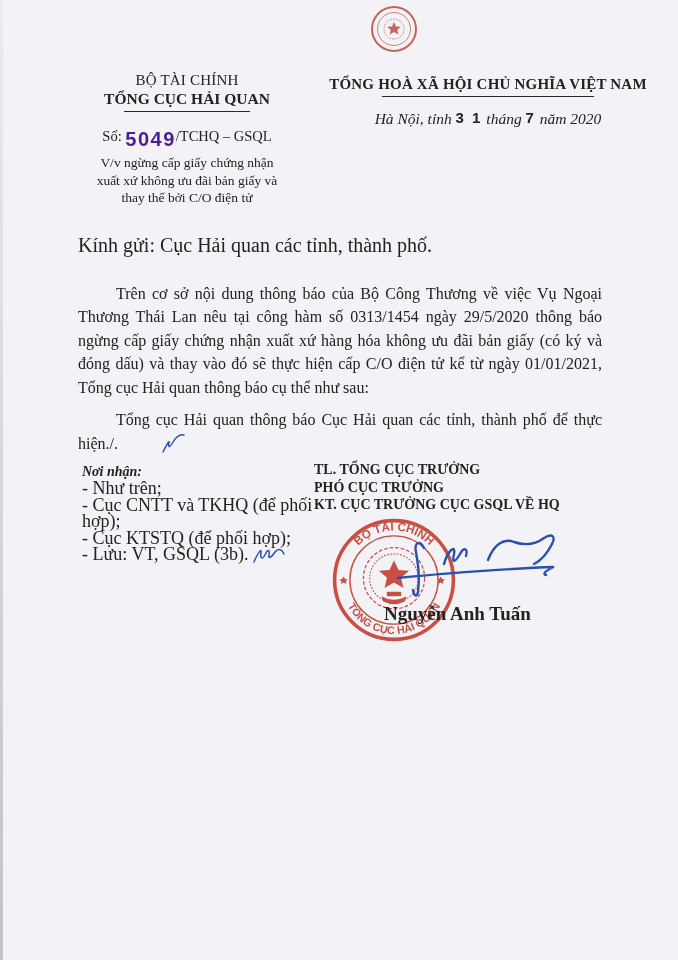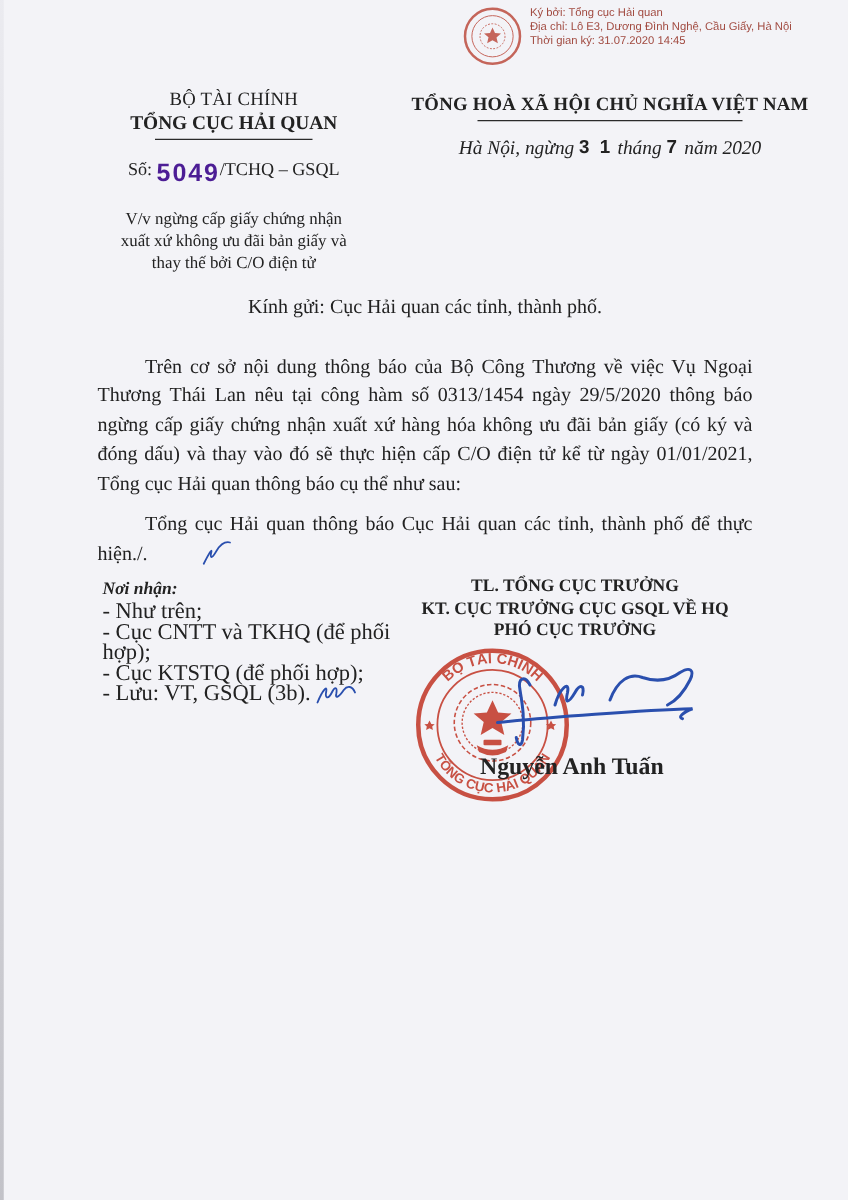--- a/index.html
+++ b/index.html
@@ -13,62 +13,57 @@
   
   .dsig{position:absolute;left:370px;top:5px;display:flex;align-items:flex-start;}
   .dsig .txt{margin-left:6px;font-family:"Liberation Sans", sans-serif;font-size:9px;line-height:11px;color:#a14a40;}
   
   .hdr-left{position:absolute;left:72px;top:72px;width:230px;text-align:center;}
   .org-sup{font-size:15px;letter-spacing:.2px;}
   .org-main{font-size:15.5px;font-weight:bold;margin-top:1px;}
   .rule-l{width:126px;height:0;border-bottom:1.6px solid #2a2a2a;margin:3px auto 0;}
   .docnum{margin-top:11px;font-size:14.5px;white-space:nowrap;}
   .docnum .stamp{font-family:"Liberation Sans", sans-serif;font-weight:bold;font-size:20px;letter-spacing:1.5px;position:relative;top:5px;color:#4c1d95;}
-  .subject{margin-top:20px;font-size:13.5px;line-height:17.5px;}
+  .subject{margin-top:8px;font-size:13.5px;line-height:17.5px;}
   .hdr-right{position:absolute;left:312px;top:76px;width:352px;text-align:center;}
   .nat{font-size:15px;font-weight:bold;letter-spacing:.2px;}
   .motto{font-size:15.5px;font-weight:bold;margin-top:3px;}
   .rule-r{width:212px;height:0;border-bottom:1.6px solid #2a2a2a;margin:3px auto 0;}
   .dateline{margin-top:13px;font-style:italic;font-size:15.5px;white-space:nowrap;}
   .dateline .stamp{font-style:normal;font-family:"Liberation Sans", sans-serif;font-weight:bold;font-size:15px;letter-spacing:2px;position:relative;top:-1px;}
   
   .doc-body{position:absolute;left:78px;top:234px;width:524px;font-size:16px;line-height:23.5px;}
-  .salute{text-align:center;font-size:16px;margin:0 0 24px 0;}
+  .salute{text-align:left;font-size:20px;margin:0 0 24px 0;}
   .doc-body p{margin:0;text-align:justify;text-indent:38px;}
   .doc-body p.gap{margin-top:9px;}
   .ink-mark{display:inline-block;vertical-align:-6px;margin-left:4px;}
   
   .noinhan{position:absolute;left:82px;top:464px;width:250px;}
   .noinhan .label{font-weight:bold;font-style:italic;font-size:14px;}
   .noinhan .item{font-size:18px;line-height:16.5px;}
-  .sig-block{position:absolute;left:326px;top:461px;width:268px;text-align:center;}
+  .sig-block{position:absolute;left:314px;top:461px;width:268px;}
   .sig-block .t{font-weight:bold;font-size:14px;line-height:17.5px;}
   .signer-name{position:absolute;left:330px;top:603px;width:255px;text-align:center;font-weight:bold;font-size:19px;}
   .seal-big{position:absolute;left:331px;top:517px;}
   .hand-sign{position:absolute;left:396px;top:530px;}
 </style>
 </head>
 <body>
 
 <div class="scan-edge"></div>
 
 <div class="dsig">
   <svg width="48" height="48" viewBox="0 0 48 48">
     <g stroke="#c0564a" fill="none" opacity="0.9">
       <circle cx="24" cy="24" r="22" stroke-width="2"></circle>
       <circle cx="24" cy="24" r="16.5" stroke-width="0.8"></circle>
       <circle cx="24" cy="24" r="10" stroke-width="0.8" stroke-dasharray="1.5 1.2"></circle>
     </g>
     <path d="M24 17 l2 4.4 4.8 .4 -3.6 3.1 1.1 4.7 -4.3-2.5 -4.3 2.5 1.1-4.7 -3.6-3.1 4.8-.4 z" fill="#c0564a" opacity="0.9"></path>
   </svg>
-  <div class="txt">
-    <div>Ký bởi: Tổng cục Hải quan</div>
-    <div>Địa chỉ: Lô E3, Dương Đình Nghệ, Cầu Giấy, Hà Nội</div>
-    <div>Thời gian ký: 31.07.2020 14:45</div>
-  </div>
 </div>
 
 <div class="hdr-left">
   <div class="org-sup">BỘ TÀI CHÍNH</div>
   <div class="org-main">TỔNG CỤC HẢI QUAN</div>
   <div class="rule-l"></div>
   <div class="docnum">
     <span>Số:</span>
     <span class="stamp">5049</span><span>/TCHQ – GSQL</span>
   </div>
@@ -76,21 +71,21 @@
     <div>V/v ngừng cấp giấy chứng nhận</div>
     <div>xuất xứ không ưu đãi bản giấy và</div>
     <div>thay thế bởi C/O điện tử</div>
   </div>
 </div>
 
 <div class="hdr-right">
   <div class="nat">TỔNG HOÀ XÃ HỘI CHỦ NGHĨA VIỆT NAM</div>
   <div class="rule-r"></div>
   <div class="dateline">
-    <span>Hà Nội, ngừng</span>
+    <span>Hà Nội, tỉnh</span>
     <span class="stamp">3 1</span>
     <span>tháng</span>
     <span class="stamp">7</span>
     <span>năm 2020</span>
   </div>
 </div>
 
 <div class="doc-body">
   <div class="salute">Kính gửi: Cục Hải quan các tỉnh, thành phố.</div>
   <p>Trên cơ sở nội dung thông báo của Bộ Công Thương về việc Vụ Ngoại Thương Thái Lan nêu tại công hàm số 0313/1454 ngày 29/5/2020 thông báo ngừng cấp giấy chứng nhận xuất xứ hàng hóa không ưu đãi bản giấy (có ký và đóng dấu) và thay vào đó sẽ thực hiện cấp C/O điện tử kể từ ngày 01/01/2021, Tổng cục Hải quan thông báo cụ thể như sau:</p>
@@ -104,22 +99,22 @@
   <div class="item">- Như trên;</div>
   <div class="item">- Cục CNTT và TKHQ (để phối hợp);</div>
   <div class="item">- Cục KTSTQ (để phối hợp);</div>
   <div class="item"><span>- Lưu: VT, GSQL (3b).</span><span class="ink-mark"><svg width="34" height="20" viewBox="0 0 34 20">
           <path d="M2 16 C6 6 10 2 9 7 C8 12 10 15 14 7 C16 3 18 4 17 9 C16 13 19 12 23 6 C26 2 30 3 32 8" stroke="#2a4fae" stroke-width="1.5" fill="none" stroke-linecap="round"></path>
         </svg></span></div>
 </div>
 
 <div class="sig-block">
   <div class="t">TL. TỔNG CỤC TRƯỞNG</div>
+  <div class="t">PHÓ CỤC TRƯỞNG</div>
   <div class="t">KT. CỤC TRƯỞNG CỤC GSQL VỀ HQ</div>
-  <div class="t">PHÓ CỤC TRƯỞNG</div>
 </div>
 
 <svg class="seal-big" width="126" height="126" viewBox="0 0 140 140">
   <g opacity="0.88">
     <circle cx="70" cy="70" r="66" fill="none" stroke="#c23a2b" stroke-width="4"></circle>
     <circle cx="70" cy="70" r="49" fill="none" stroke="#c23a2b" stroke-width="1.6"></circle>
     <defs>
       <path id="arcTop" d="M 15 70 A 55 55 0 0 1 125 70"></path>
       <path id="arcBot" d="M 12 72 A 58 58 0 0 0 128 72"></path>
     </defs>

